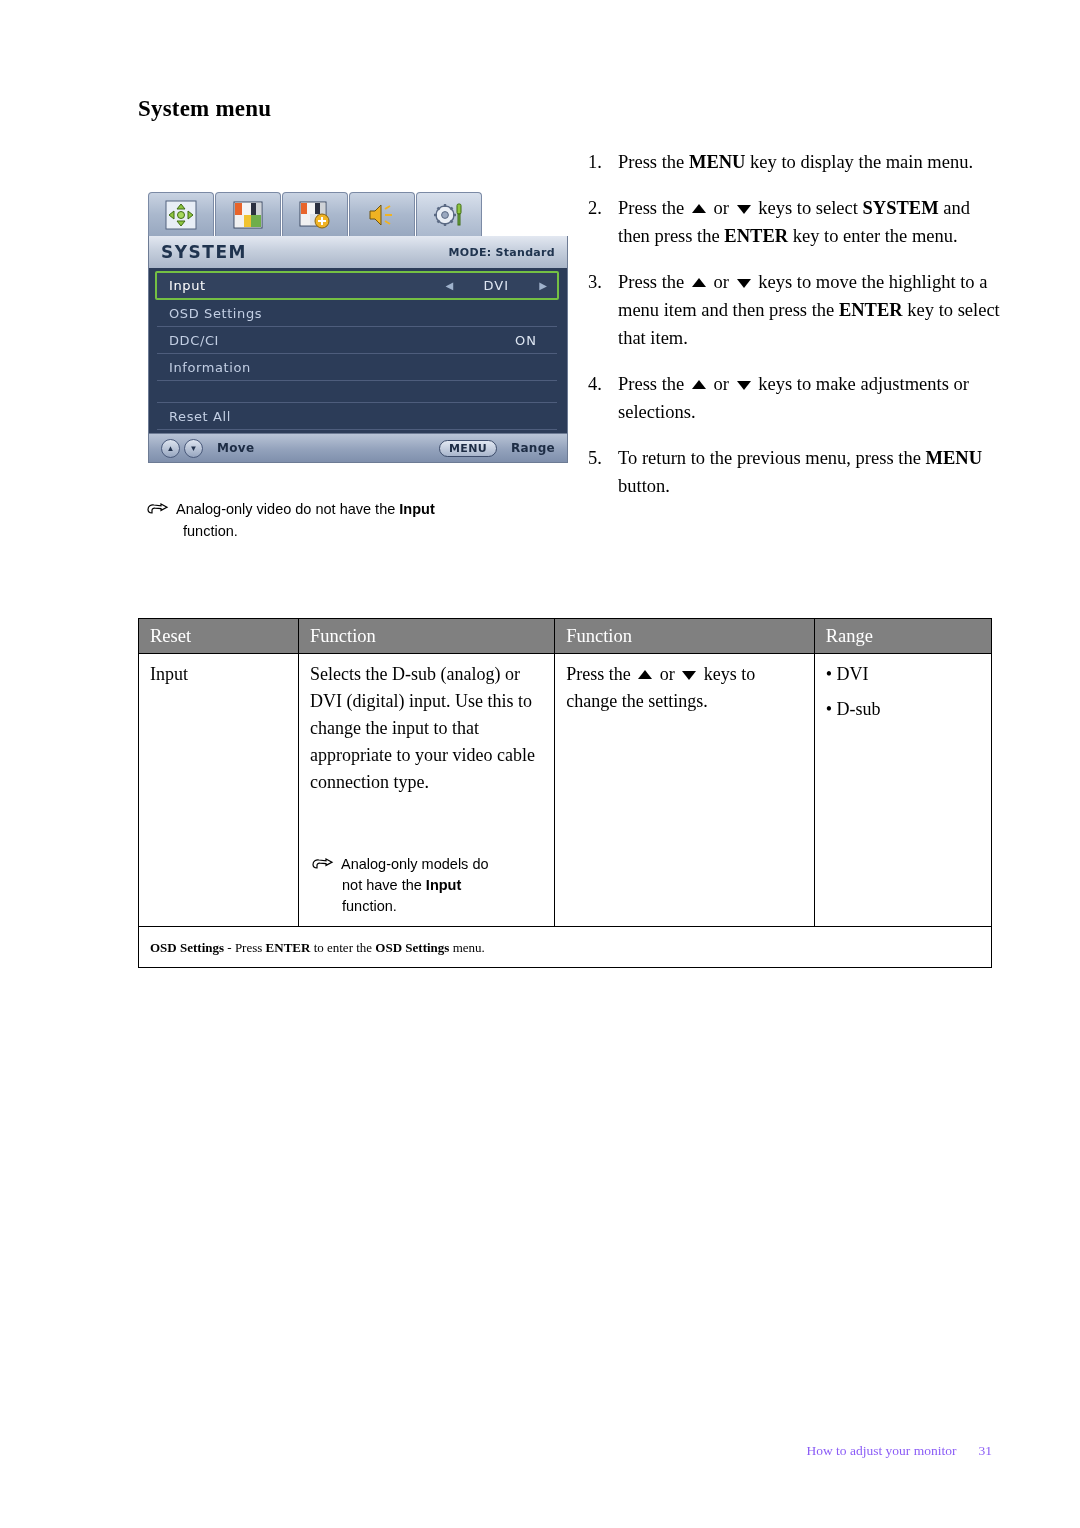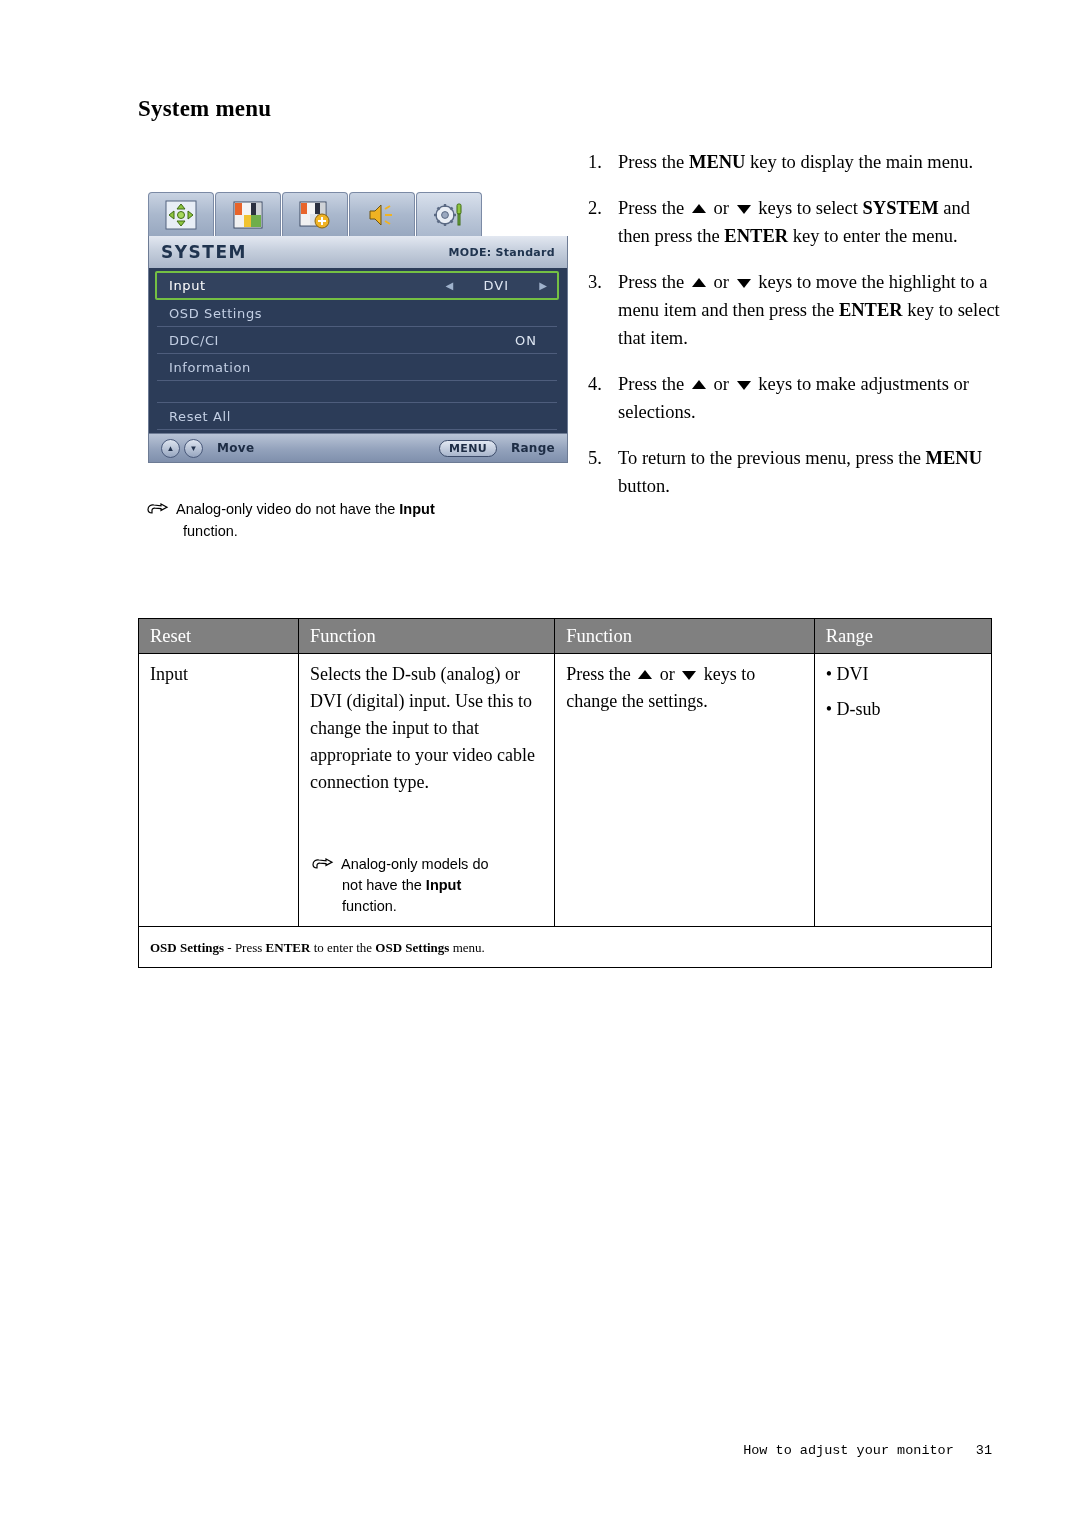--- a/index.html
+++ b/index.html
@@ -262,23 +262,23 @@
   .full-row td {
     font-size: 13px;
     padding-bottom: 6px;
   }
 
   
   .footer {
     position: absolute;
     right: 88px;
     top: 1443px;
-    font-family: Liberation Mono, monospace;
+    font-family: Liberation Serif, serif;
     font-size: 13.5px;
-    color: #000000;
+    color: #8b5cf6;
   }
   .footer .pg { margin-left: 22px; }
 </style>
 </head>
 <body>
 
 <div class="page-heading">System menu</div>
 
 <div class="osd">
 

